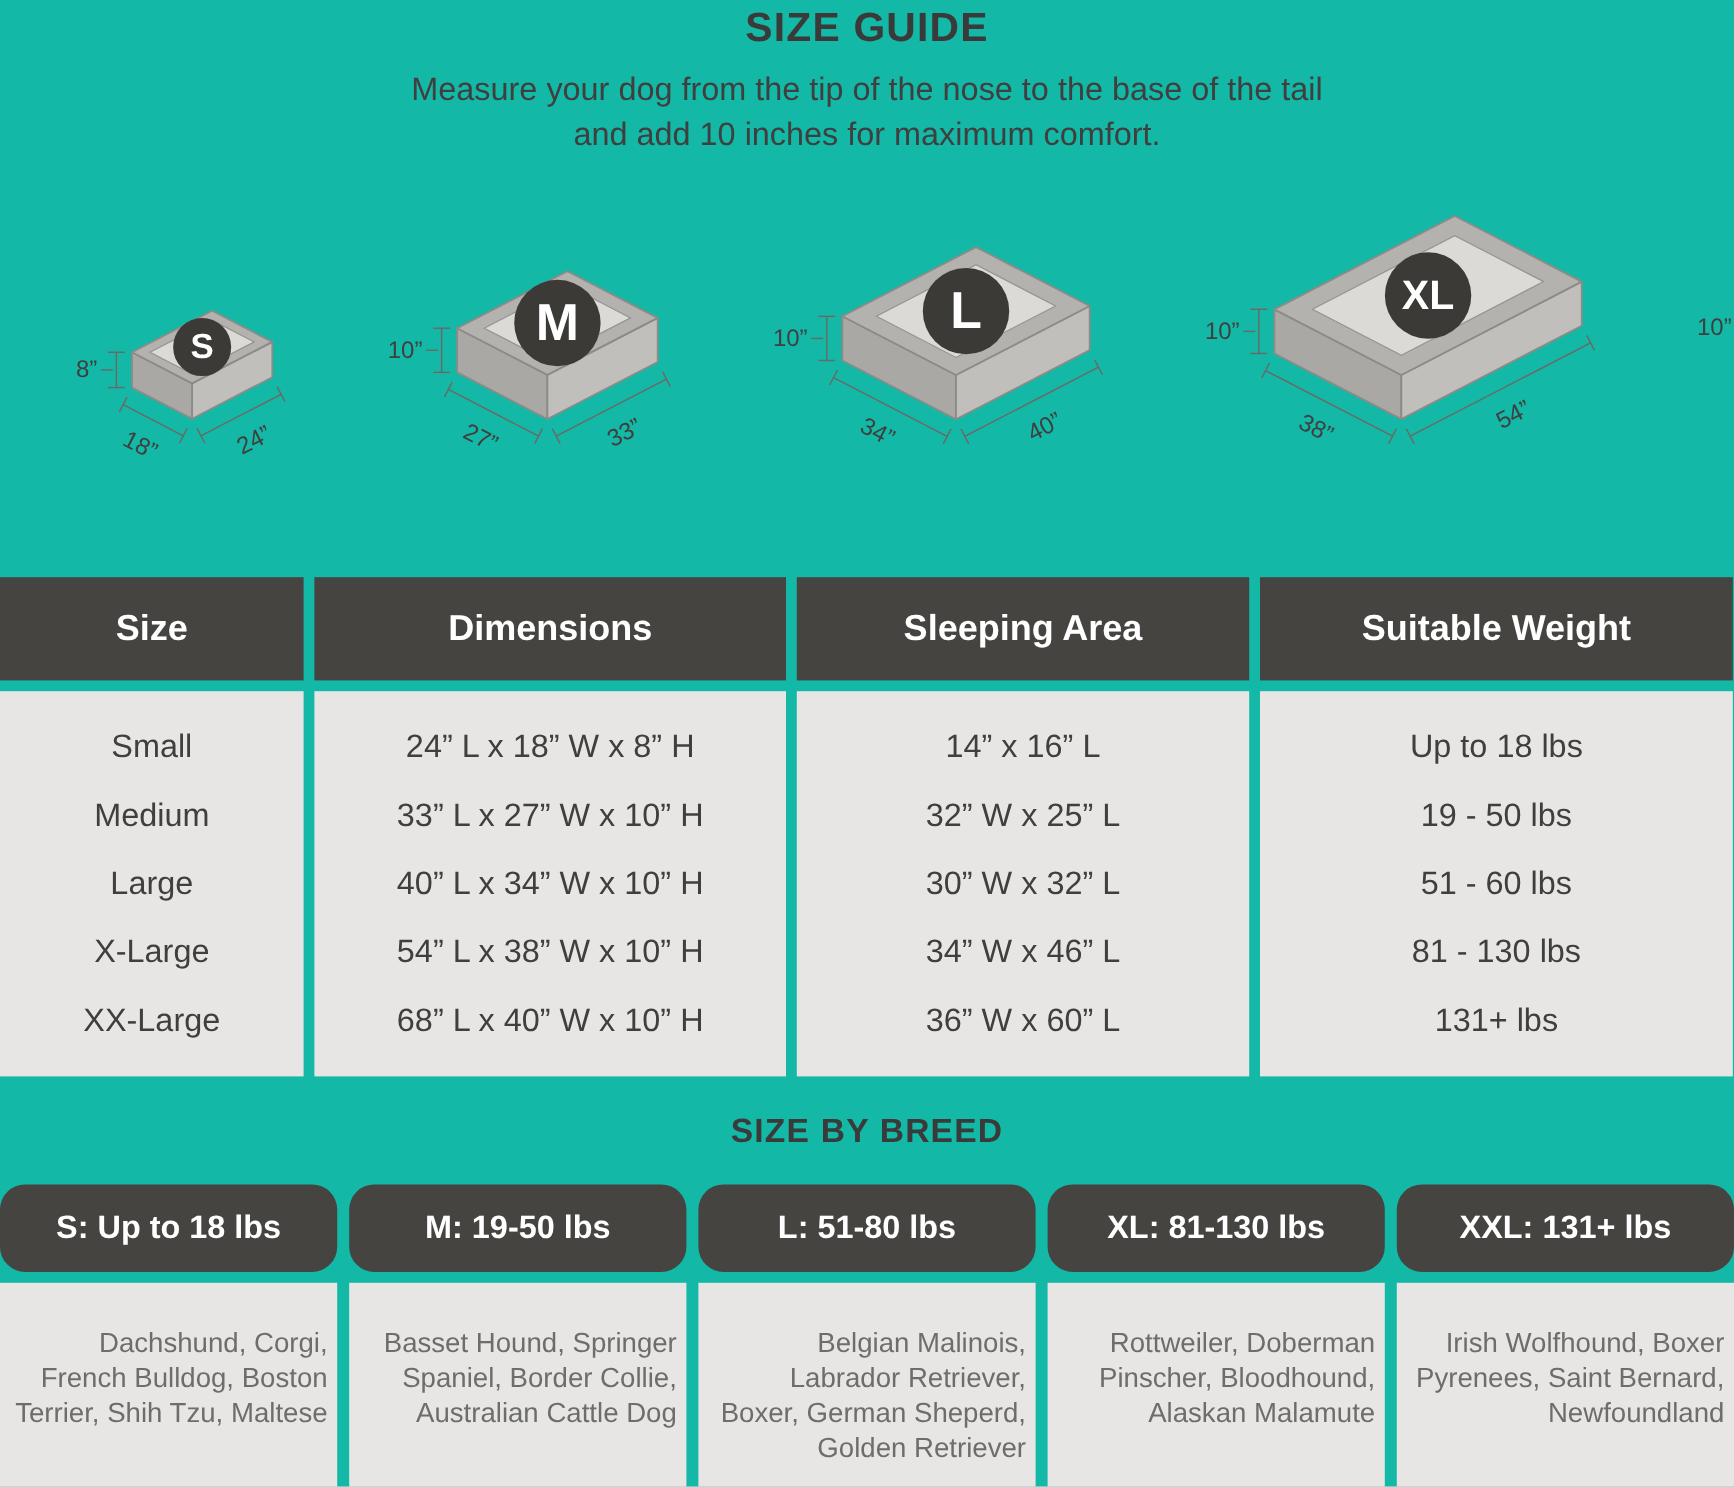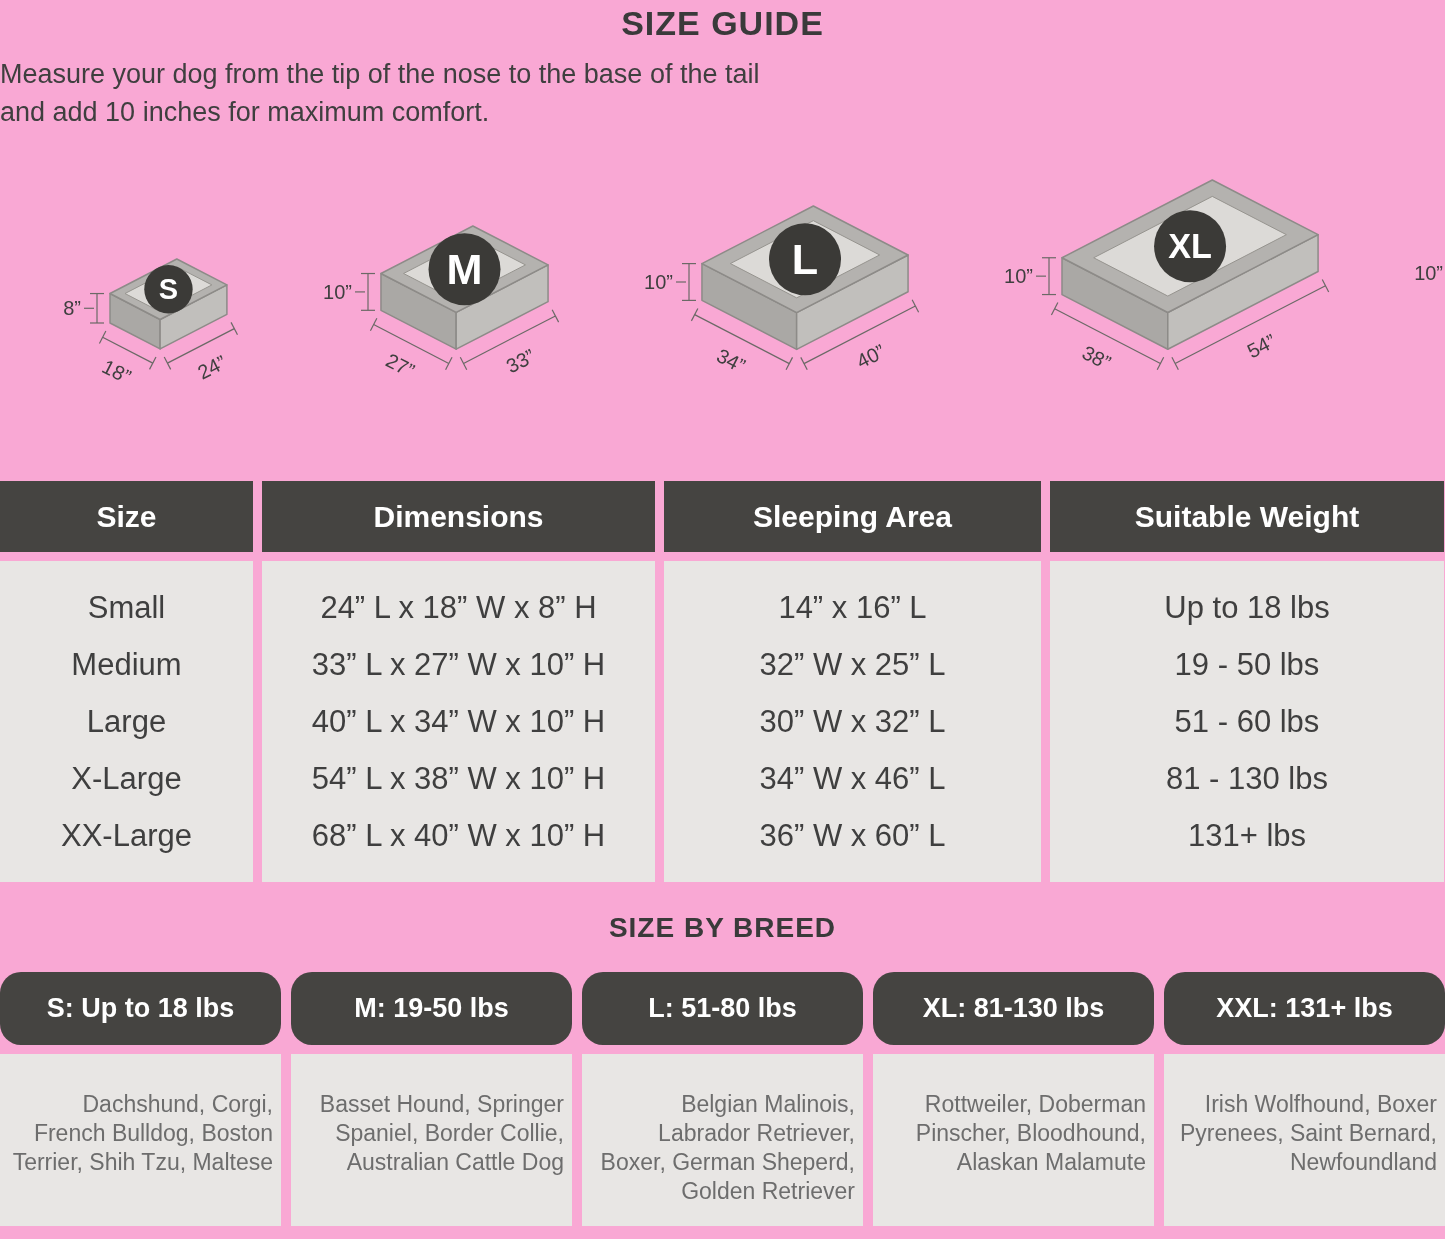--- a/index.html
+++ b/index.html
@@ -5,41 +5,41 @@
   :root{
     --dark:#454441;
     --light:#e8e6e4;
     --ink:#3d3d3d;
     --body-ink:#3f3f3f;
     --muted:#6d6d6d;
   }
   *{box-sizing:border-box;}
   html,body{margin:0;padding:0;background:#ffffff;}
   body{font-family:"Liberation Sans", sans-serif;color:var(--ink);}
-  .page{width:1445px;height:1239px;margin:0 auto;overflow:hidden;background:#f9a8d4;}
+  .page{width:1445px;height:1239px;margin:0 auto;overflow:hidden;background:#14b8a6;}
 
   .title{margin:0;padding-top:4px;text-align:center;font-size:34px;font-weight:bold;
          letter-spacing:1px;color:#3a3a3a;}
-  .subtitle{margin:12px auto 0;font-size:27px;line-height:38px;
+  .subtitle{margin:12px auto 0;text-align:center;font-size:27px;line-height:38px;
             color:var(--body-ink);font-weight:normal;}
   .subtitle span{display:block;}
 
   .beds{margin-top:14px;height:272px;display:flex;align-items:flex-end;
         justify-content:space-between;padding:0 6px;}
   .bed-fig{line-height:0;}
   .bed-fig svg{overflow:visible;display:block;}
 
   .size-table{margin:64px 0 0 0;display:grid;
               grid-template-columns:253px 393px 377px 394px;
               column-gap:9px;row-gap:9px;}
-  .th{height:71px;background:var(--dark);color:#ffffff;font-weight:bold;font-size:30px;
+  .th{height:86px;background:var(--dark);color:#ffffff;font-weight:bold;font-size:30px;
       display:flex;align-items:center;justify-content:center;}
   .tcol{background:var(--light);padding:18px 0;}
   .trow{height:57px;display:flex;align-items:center;justify-content:center;
-        font-size:31px;color:var(--body-ink);}
+        font-size:27px;color:var(--body-ink);}
 
   .breed-title{margin:30px 0 0 0;text-align:center;font-size:28px;font-weight:bold;
                letter-spacing:1px;color:#3a3a3a;}
   .breed-grid{margin-top:28px;display:grid;grid-template-columns:repeat(5,1fr);
               column-gap:10px;row-gap:9px;}
   .bh{height:73px;background:var(--dark);color:#ffffff;font-weight:bold;font-size:27px;
       display:flex;align-items:center;justify-content:center;border-radius:21px;}
   .bb{height:172px;background:var(--light);color:var(--muted);font-size:23px;
       line-height:29px;text-align:right;padding:36px 8px 0;}
 </style>

